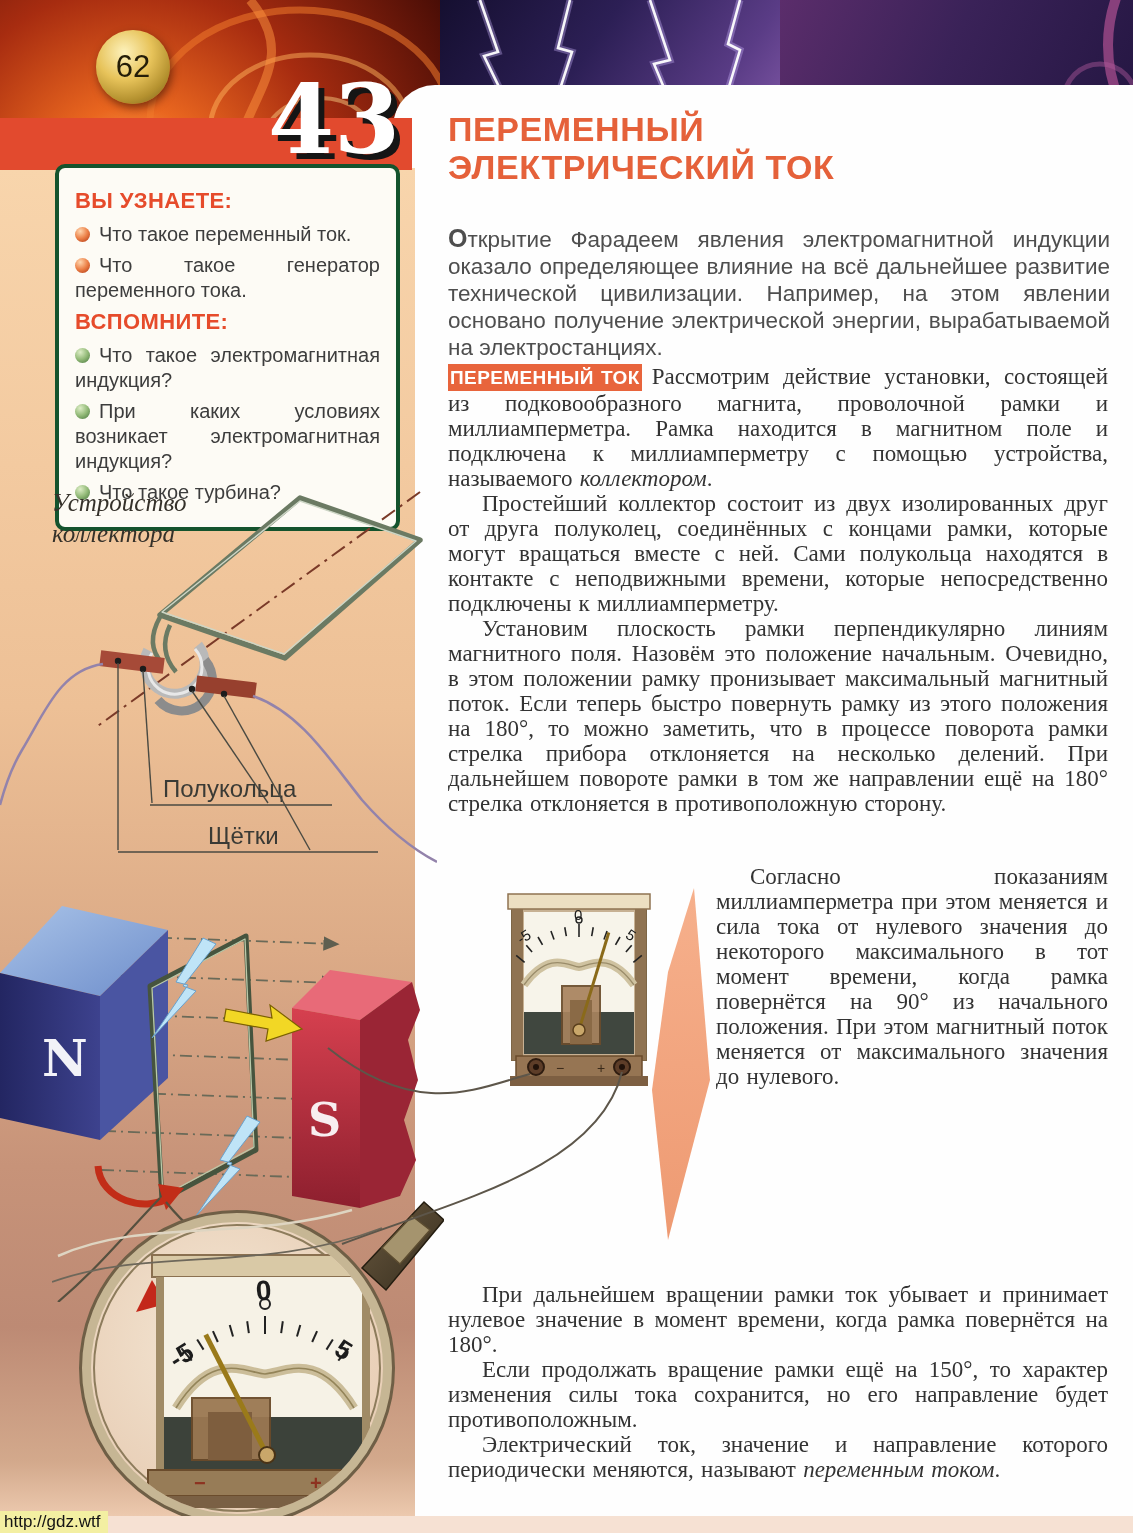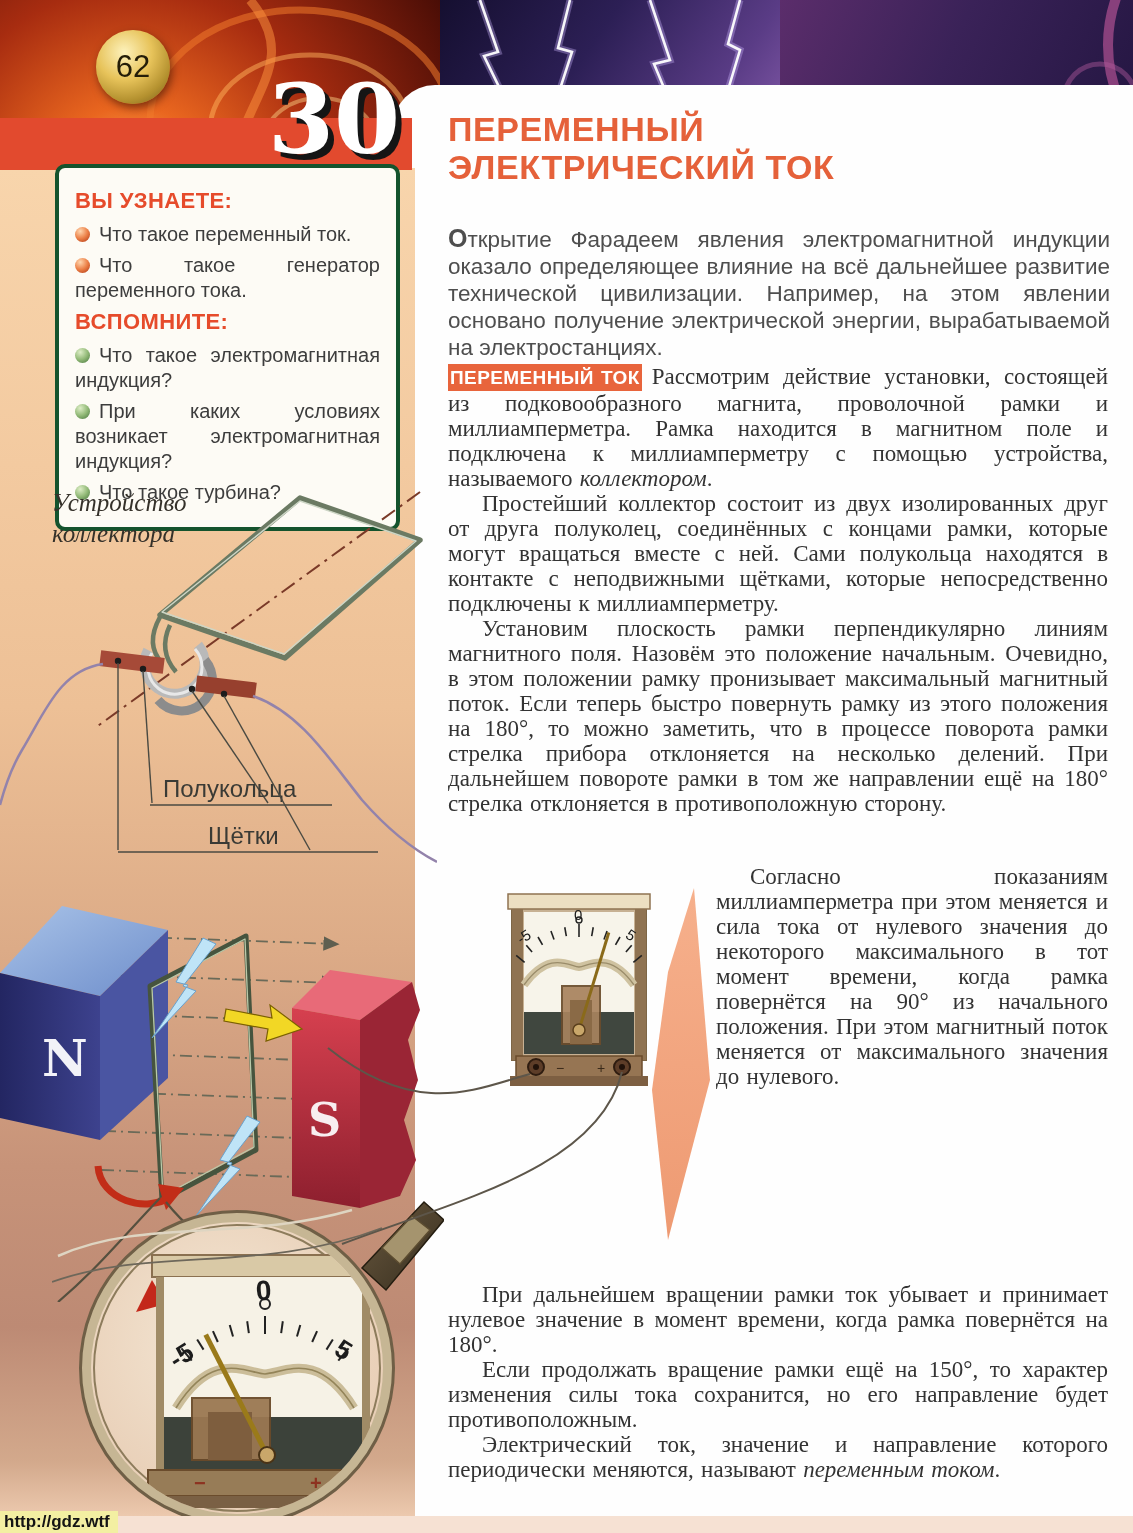--- a/index.html
+++ b/index.html
@@ -24,21 +24,21 @@
   
   .white-col{left:393px;top:85px;width:740px;height:1448px;background:#fefefe;
       border-top-left-radius:42px;z-index:2;}
   .left-col{left:0;top:168px;width:415px;height:1348px;z-index:3;
       background:linear-gradient(180deg,#f8d5ac 0%,#f3caa0 22%,#edc096 40%,#dcab87 58%,#c79379 74%,#bd8a74 86%,#d3a98c 96%,#ecc9ae 100%);}
   .red-band{left:0;top:118px;width:412px;height:52px;z-index:4;}
   .lesson-num{left:268px;top:72px;z-index:6;font-family:"DejaVu Serif",serif;font-weight:bold;
       font-size:95px;line-height:1;color:#fff;text-shadow:6px 6px 0 #151515;}
   .bottom-strip{left:0;top:1516px;width:1133px;height:17px;background:#f6e1d3;z-index:6;}
   .watermark{left:0;top:1511px;z-index:8;background:#f3efa2;color:#141414;
-      font-size:17px;padding:1px 8px 2px 4px;text-decoration:none;font-weight:bold;}
+      font-size:17px;padding:1px 8px 2px 4px;text-decoration:none;}
 
   
   .side-box{left:55px;top:164px;width:345px;z-index:5;background:#fdfbf5;
       border:4px solid #14532d;border-radius:10px;padding:14px 16px 16px 16px;box-sizing:border-box;}
   .side-head{font-weight:bold;font-size:22px;letter-spacing:.4px;margin:6px 0 8px 0;color:#e64b2b;}
   .side-item{font-size:20px;line-height:25px;color:#3d3d3d;text-align:justify;margin:0 0 6px 0;}
   .blt{display:inline-block;width:15px;height:15px;border-radius:50%;margin-right:9px;
       vertical-align:-1px;}
   .blt-o{background:radial-gradient(circle at 35% 28%, #ffd6ae 0%, #ec8047 50%, #b23a16 95%);}
   .blt-g{background:radial-gradient(circle at 35% 28%, #ddedc6 0%, #93ba78 50%, #4c7a41 95%);}
@@ -107,21 +107,21 @@
         <circle cx="488" cy="45" r="78" fill="#16294e"></circle>
         <path d="M430,20 C460,40 520,30 545,60 M425,60 C470,80 520,70 548,95" stroke="#7aa3cc" stroke-width="6" fill="none" opacity=".6"></path>
         <circle cx="320" cy="100" r="36" fill="none" stroke="#b0589c" stroke-width="5" opacity=".45"></circle>
       </svg>
     </div>
   </div>
 
   <div class="abs white-col"></div>
   <div class="abs left-col"></div>
   <div class="abs red-band" style="background:#e24a2e;"></div>
-  <div class="abs lesson-num">30</div>
+  <div class="abs lesson-num">43</div>
   <div class="abs page-ball">62</div>
 
   <div class="abs side-box">
     <div class="side-head">ВЫ УЗНАЕТЕ:</div>
     <div class="side-item"><span class="blt blt-o"></span><span>Что такое переменный ток.</span></div>
     <div class="side-item"><span class="blt blt-o"></span><span>Что такое генератор переменного тока.</span></div>
     <div class="side-head">ВСПОМНИТЕ:</div>
     <div class="side-item"><span class="blt blt-g"></span><span>Что такое электромагнитная индукция?</span></div>
     <div class="side-item"><span class="blt blt-g"></span><span>При каких условиях возникает электромагнитная индукция?</span></div>
     <div class="side-item"><span class="blt blt-g"></span><span>Что такое турбина?</span></div>
@@ -346,21 +346,21 @@
 
   <div class="abs title">
     <div>ПЕРЕМЕННЫЙ</div>
     <div>ЭЛЕКТРИЧЕСКИЙ ТОК</div>
   </div>
 
   <p class="abs intro">Открытие Фарадеем явления электромагнитной индукции оказало определяющее влияние на всё дальнейшее развитие технической цивилизации. Например, на этом явлении основано получение электрической энергии, вырабатываемой на электростанциях.</p>
 
   <div class="abs serif-block blockA">
     <p><span class="chip">ПЕРЕМЕННЫЙ ТОК</span><span>Рассмотрим действие установки, состоящей из подковообразного магнита, проволочной рамки и миллиамперметра. Рамка находится в магнитном поле и подключена к миллиамперметру с помощью устройства, называемого </span><i>коллектором</i><span>.</span></p>
-    <p class="ind">Простейший коллектор состоит из двух изолированных друг от друга полуколец, соединённых с концами рамки, которые могут вращаться вместе с ней. Сами полукольца находятся в контакте с неподвижными щётками, которые непосредственно подключены к миллиамперметру.</p>
+    <p class="ind">Простейший коллектор состоит из двух изолированных друг от друга полуколец, соединённых с концами рамки, которые могут вращаться вместе с ней. Сами полукольца находятся в контакте с неподвижными времени, которые непосредственно подключены к миллиамперметру.</p>
     <p class="ind">Установим плоскость рамки перпендикулярно линиям магнитного поля. Назовём это положение начальным. Очевидно, в этом положении рамку пронизывает максимальный магнитный поток. Если теперь быстро повернуть рамку из этого положения на 180°, то можно заметить, что в процессе поворота рамки стрелка прибора отклоняется на несколько делений. При дальнейшем повороте рамки в том же направлении ещё на 180° стрелка отклоняется в противоположную сторону.</p>
   </div>
 
   <div class="abs serif-block blockB">
     <p class="ind">Согласно показаниям миллиамперметра при этом меняется и сила тока от нулевого значения до некоторого максимального в тот момент времени, когда рамка повернётся на 90° из начального положения. При этом магнитный поток меняется от максимального значения до нулевого.</p>
   </div>
 
   <div class="abs serif-block blockC">
     <p class="ind">При дальнейшем вращении рамки ток убывает и принимает нулевое значение в момент времени, когда рамка повернётся на 180°.</p>
     <p class="ind">Если продолжать вращение рамки ещё на 150°, то характер изменения силы тока сохранится, но его направление будет противоположным.</p>

